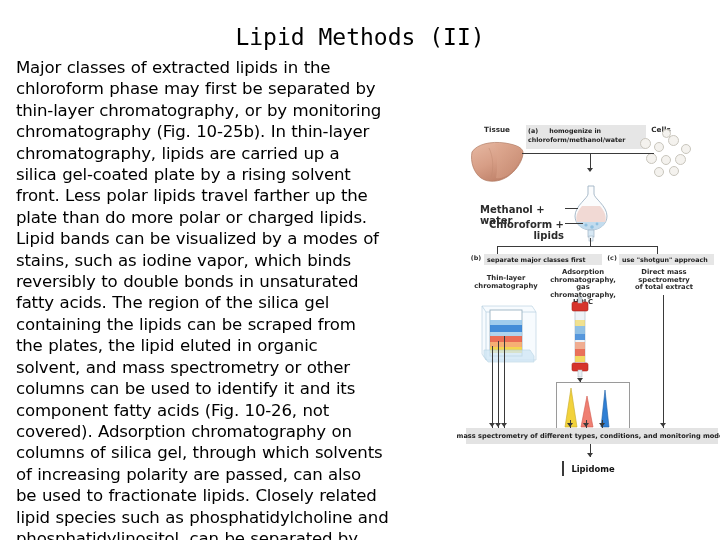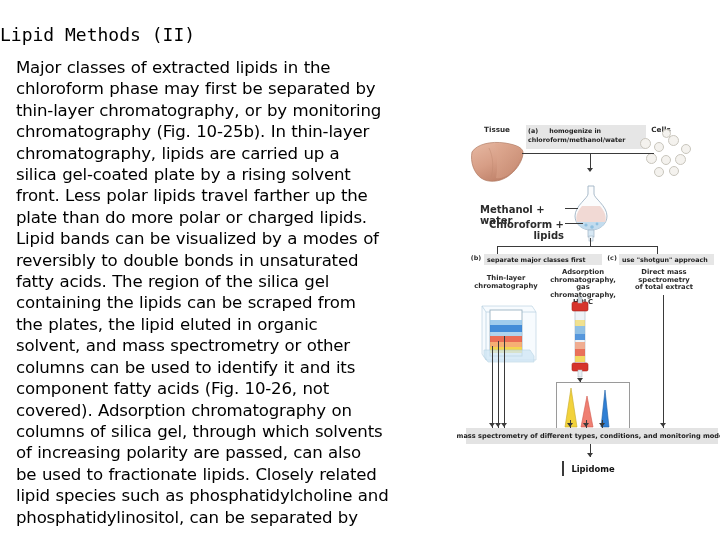--- a/index.html
+++ b/index.html
@@ -19,22 +19,23 @@
     width: 720px;
     height: 540px;
     background: #ffffff;
   }
   
   #slide-title {
     position: absolute;
     left: 0;
     top: 24px;
     width: 720px;
+    text-align: center;
     font-family: "DejaVu Sans Mono", monospace;
-    font-size: 18px;
+    font-size: 23px;
     font-weight: 400;
     color: #000000;
     letter-spacing: 0px;
     white-space: nowrap;
   }
   
   #body-text {
     position: absolute;
     left: 16px;
     top: 57px;
@@ -139,20 +140,21 @@
   <div id="body-text">
     <span class="bline">Major classes of extracted lipids in the</span>
     <span class="bline">chloroform phase may first be separated by</span>
     <span class="bline">thin-layer chromatography, or by monitoring</span>
     <span class="bline">chromatography (Fig. 10-25b). In thin-layer</span>
     <span class="bline">chromatography, lipids are carried up a</span>
     <span class="bline">silica gel-coated plate by a rising solvent</span>
     <span class="bline">front. Less polar lipids travel farther up the</span>
     <span class="bline">plate than do more polar or charged lipids.</span>
     <span class="bline">Lipid bands can be visualized by a modes of</span>
+    <span class="bline">stains, such as iodine vapor, which binds</span>
     <span class="bline">reversibly to double bonds in unsaturated</span>
     <span class="bline">fatty acids. The region of the silica gel</span>
     <span class="bline">containing the lipids can be scraped from</span>
     <span class="bline">the plates, the lipid eluted in organic</span>
     <span class="bline">solvent, and mass spectrometry or other</span>
     <span class="bline">columns can be used to identify it and its</span>
     <span class="bline">component fatty acids (Fig. 10-26, not</span>
     <span class="bline">covered). Adsorption chromatography on</span>
     <span class="bline">columns of silica gel, through which solvents</span>
     <span class="bline">of increasing polarity are passed, can also</span>

